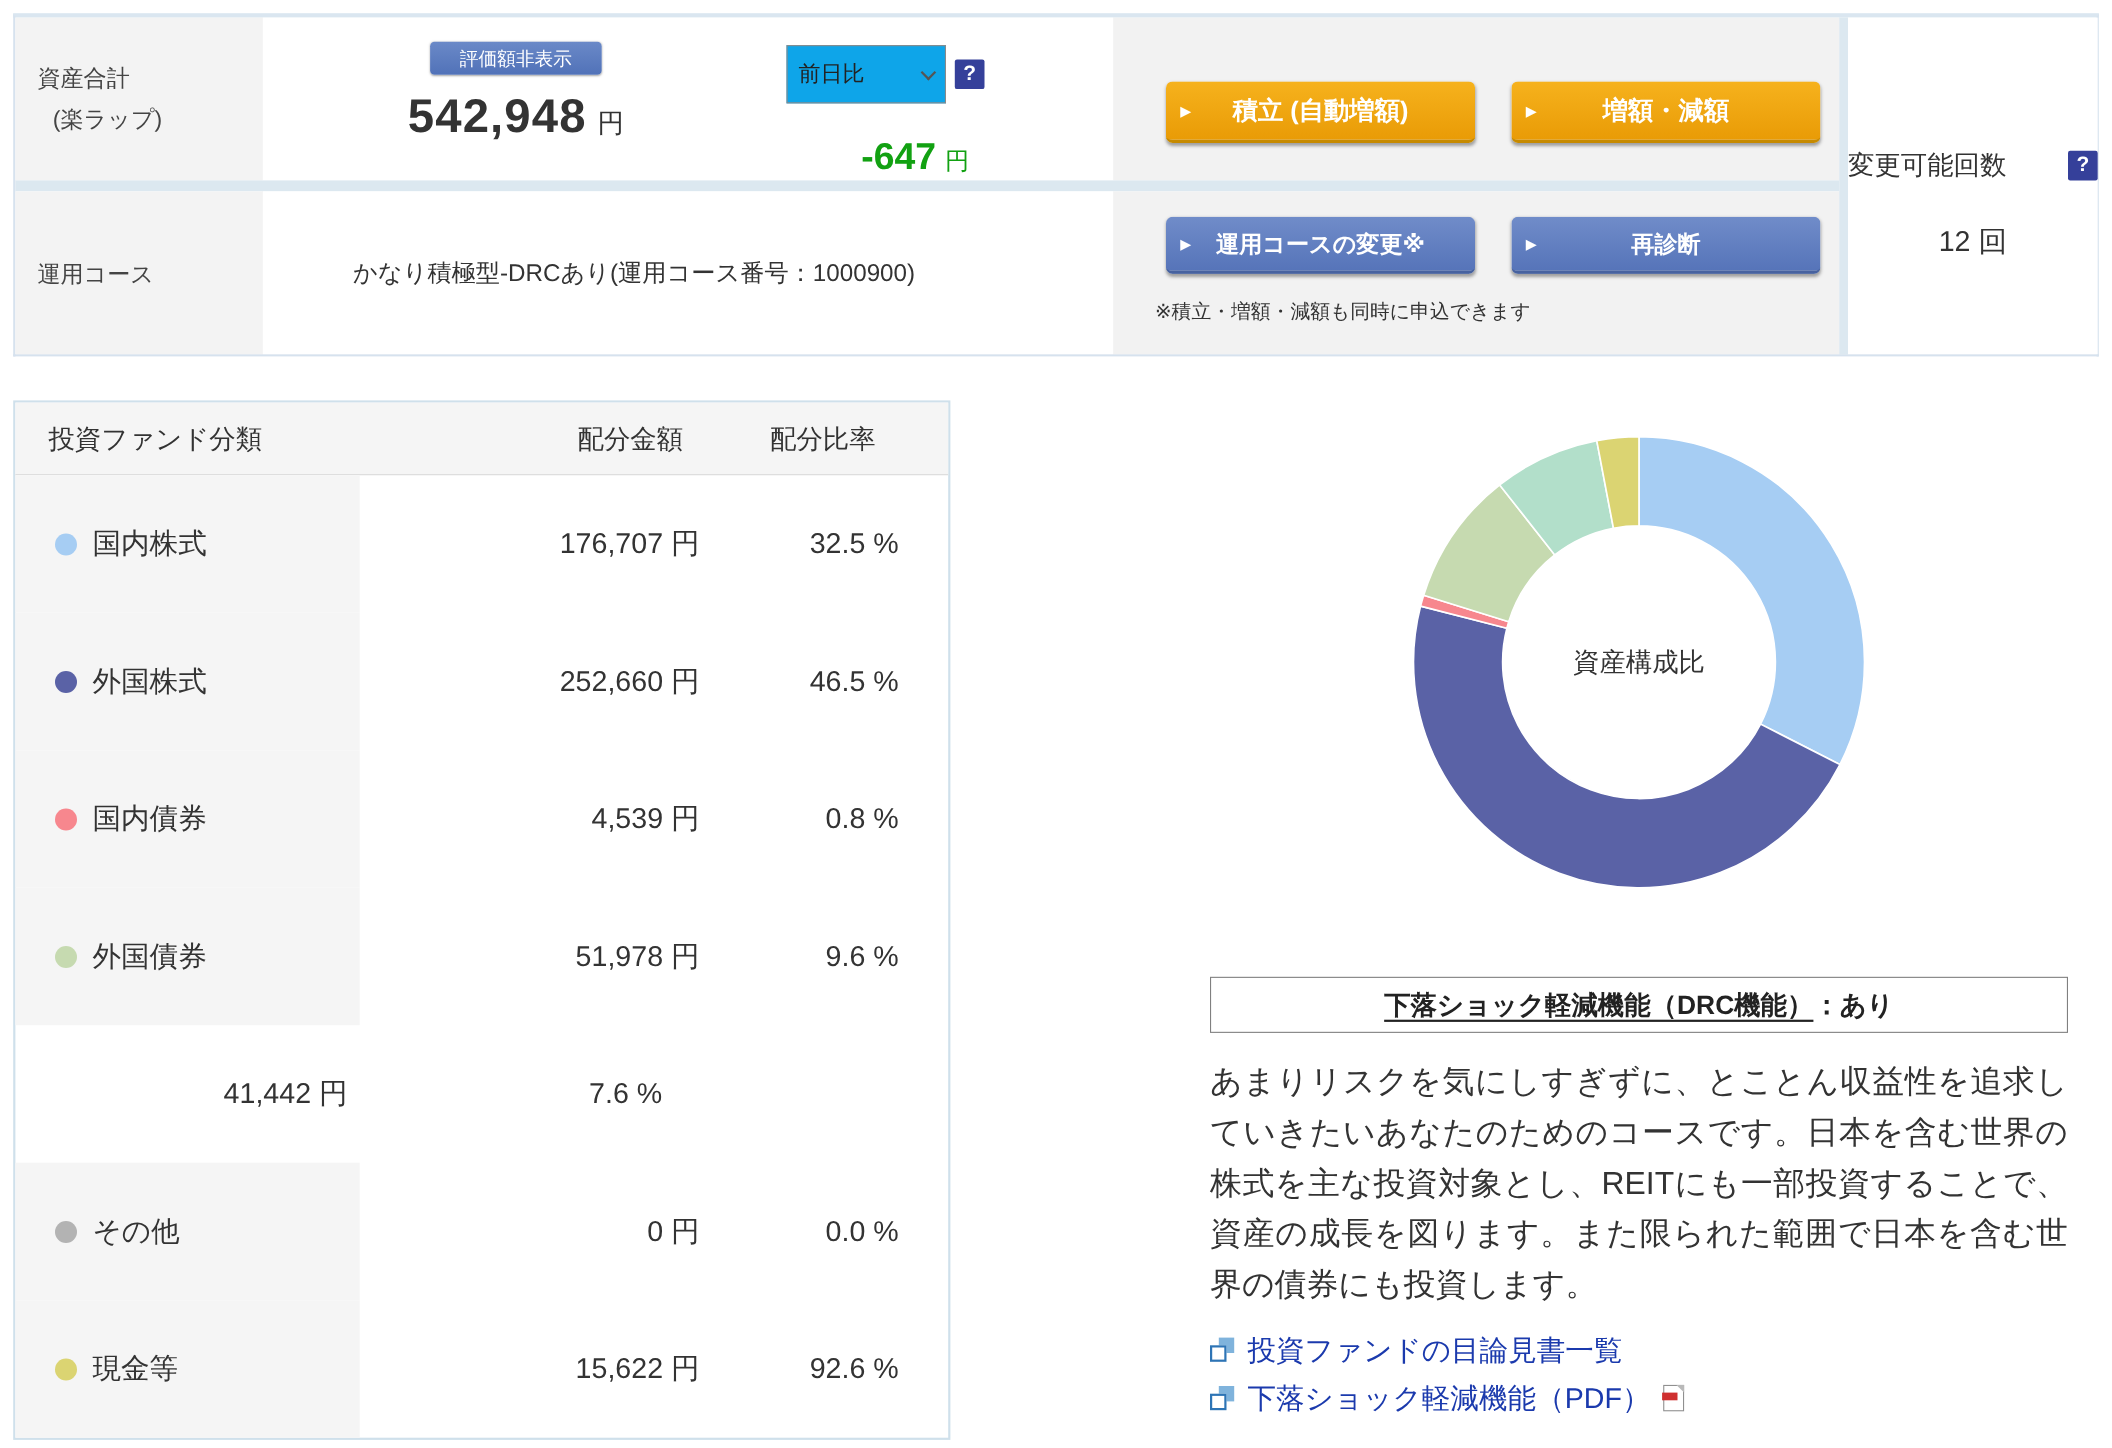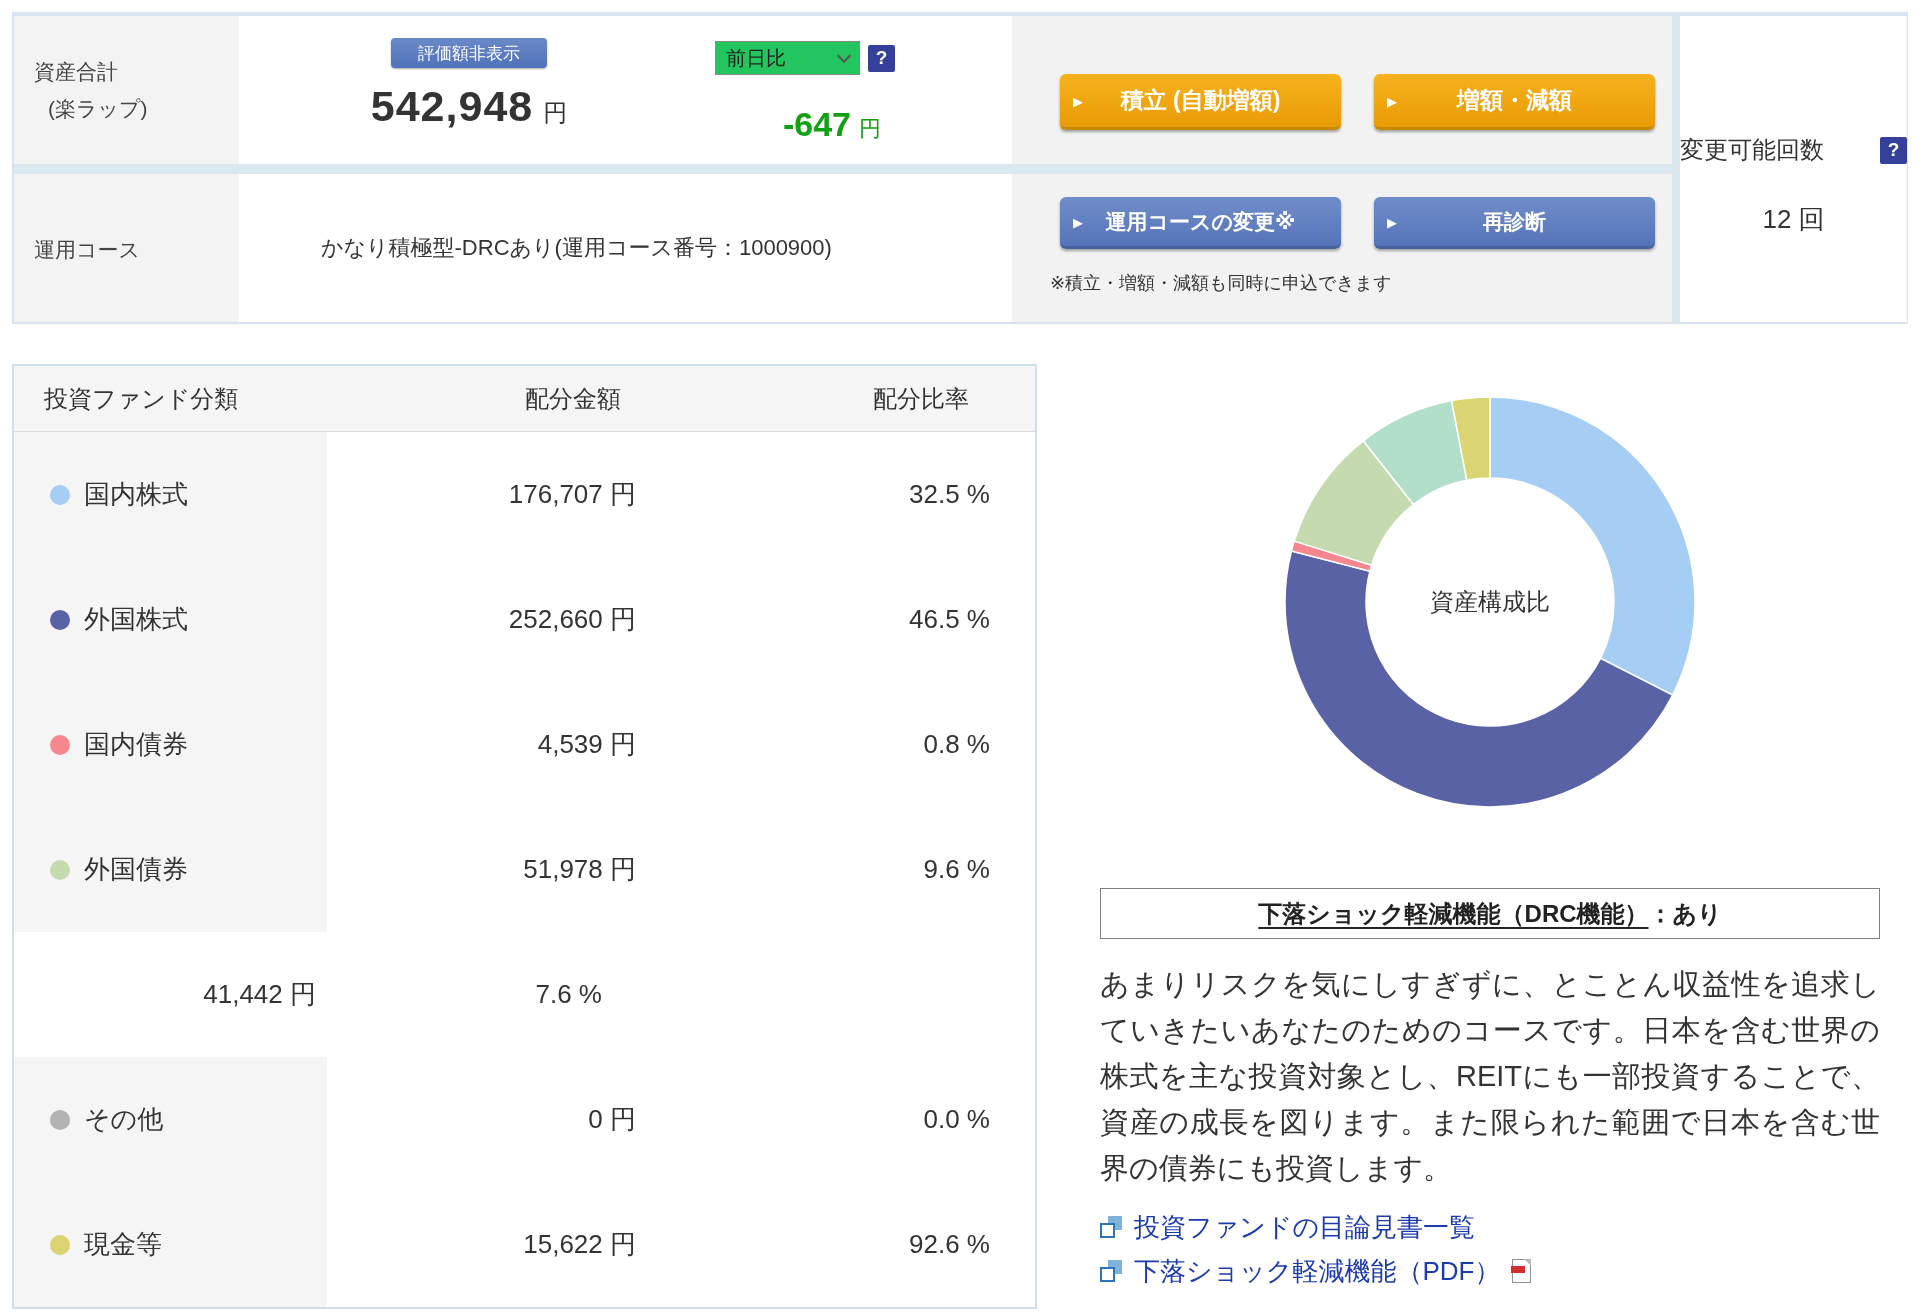--- a/index.html
+++ b/index.html
@@ -22,21 +22,21 @@
   .btn-hide { margin-top:22px; width:156px; height:30px; border:none; border-radius:4px;
               background:linear-gradient(#6a89c8,#5172b8); color:#fff; font-size:17px;
               box-shadow:0 1px 2px rgba(0,0,0,.35); cursor:pointer;
               font-family:inherit; }
   .amount-line { margin-top:14px; white-space:nowrap; }
   .amount-big { font-size:43px; font-weight:bold; color:#333; letter-spacing:1px; }
   .amount-unit { font-size:24px; color:#333; margin-left:10px; }
 
   .val-right { margin-left:auto; display:flex; flex-direction:column; align-items:flex-end; padding-right:117px; }
   .select-row { margin-top:25px; display:flex; align-items:center; }
-  .select-box { width:145px; height:34px; border:1px solid #8a8a8a; background:#22c55e;
+  .select-box { width:145px; height:53px; border:1px solid #8a8a8a; background:#0ea5e9;
                 display:flex; align-items:center; justify-content:space-between;
                 padding:0 10px; font-size:20px; color:#222; cursor:pointer; }
   .chev { width:10px; height:10px; border-right:2px solid #555; border-bottom:2px solid #555;
           transform:rotate(45deg); margin-top:-4px; }
   .help-icon { width:27px; height:27px; margin-left:8px; background:#35409a; color:#fff;
                font-size:19px; font-weight:bold; display:flex; align-items:center; justify-content:center;
                border-radius:2px; cursor:pointer; }
   .diff-line { margin-top:30px; margin-right:14px; white-space:nowrap;text-align:center; }
   .diff-val { font-size:34px; font-weight:bold; }
   .diff-unit { font-size:22px; margin-left:8px; }
@@ -58,21 +58,21 @@
                font-size:13px; font-weight:normal; }
   .note { margin-top:22px; margin-left:-10px; font-size:18px; color:#333; }
 
   .right-panel { grid-column:5; grid-row:1 / span 3; background:#fff;
                  display:flex; flex-direction:column; align-items:center; }
   .rp-title { margin-top:118px; display:flex; align-items:center; font-size:24px; color:#333; white-space:nowrap;gap:46px; }
   .rp-title .help-icon { margin-left:10px; }
   .rp-count { margin-top:36px; font-size:26px; color:#333; }
 
   
-  .alloc { position:absolute; left:12px; top:364px; width:1025px; border:2px solid #cfe0eb; background:#fff; }
+  .alloc { position:absolute; left:12px; top:364px; width:852px; border:2px solid #cfe0eb; background:#fff; }
   .thead { display:grid; grid-template-columns:313px 320px 1fr; height:66px; background:#f5f5f5;
            border-bottom:1px solid #dcdcdc; align-items:center; font-size:24px; color:#333; }
   .th1 { padding-left:30px; }
   .th2 { text-align:right; padding-right:26px; }
   .th3 { text-align:right; padding-right:66px; }
   .trow { display:grid; grid-template-columns:313px 320px 1fr; height:125px; }
   .tc1 { background:#f5f5f5; display:flex; align-items:center; padding-left:36px; font-size:26px; }
   .dot { width:20px; height:20px; border-radius:50%; margin-right:14px; flex:0 0 auto; }
   .tc2 { display:flex; align-items:center; justify-content:flex-end; padding-right:11px; font-size:26px; }
   .tc3 { display:flex; align-items:center; justify-content:flex-end; padding-right:45px; font-size:26px; }

